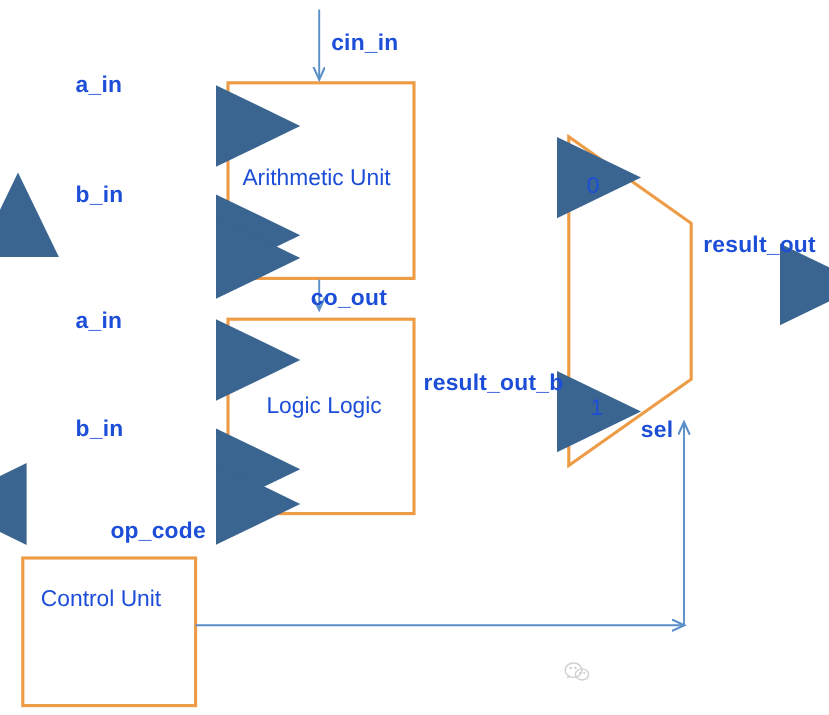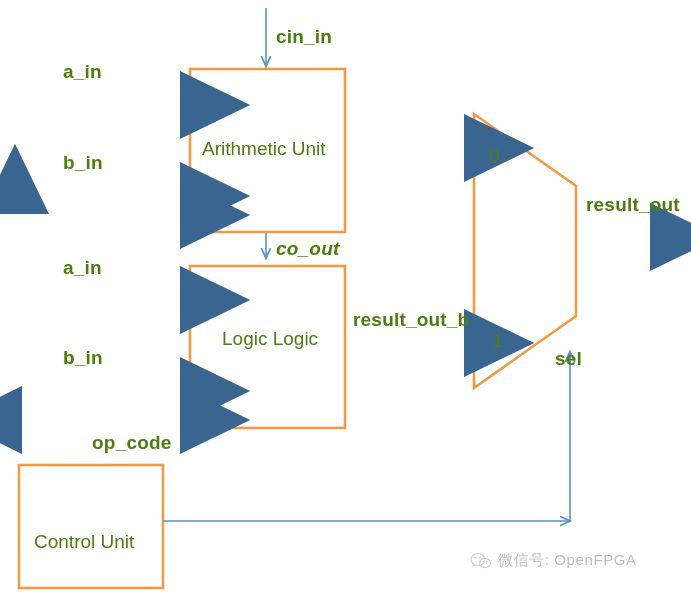--- a/index.html
+++ b/index.html
@@ -21,21 +21,21 @@
   #diagram-svg {
     position: absolute;
     left: 0;
     top: 0;
     width: 691px;
     height: 596px;
   }
   .lbl {
     position: absolute;
     white-space: nowrap;
-    color: #4d7c0f;
+    color: #1d4ed8;
     line-height: 1;
   }
   .lbl-bold {
     font-weight: bold;
     font-size: 19px;
     letter-spacing: 0.2px;
   }
   .lbl-block {
     font-weight: normal;
     font-size: 19px;
@@ -159,54 +159,53 @@
 
     <g>
       <line x1="577" y1="237" x2="652" y2="237" stroke="url(#busGradH)" stroke-width="11" marker-end="url(#thickArrowR)"></line>
     </g>
   </svg>
 
   <div class="lbl lbl-block" style="left:202px; top:139px;">Arithmetic Unit</div>
 
   <div class="lbl lbl-block" style="left:222px; top:329px;">Logic Logic</div>
 
-  <div class="lbl lbl-block" style="left:34px; top:532px;text-align:right;">Control Unit</div>
+  <div class="lbl lbl-block" style="left:34px; top:490px;text-align:right;">Control Unit</div>
 
   <div class="lbl lbl-mux" style="left:489px; top:146px;">0</div>
 
   <div class="lbl lbl-mux" style="left:492px; top:331px;">1</div>
 
   <div class="lbl lbl-bold" style="left:276px; top:27px;">cin_in</div>
 
   <div class="lbl lbl-bold" style="left:63px; top:62px;">a_in</div>
 
   <div class="lbl lbl-bold" style="left:63px; top:153px;">b_in</div>
 
-  <div class="lbl lbl-bold" style="left:276px; top:239px;font-style:italic;">co_out</div>
+  <div class="lbl lbl-bold" style="left:259px; top:239px;">co_out</div>
 
   <div class="lbl lbl-bold" style="left:63px; top:258px;">a_in</div>
 
   <div class="lbl lbl-bold" style="left:63px; top:348px;">b_in</div>
 
   <div class="lbl lbl-bold" style="left:92px; top:433px;">op_code</div>
 
 
   <div class="lbl lbl-bold" style="left:353px; top:310px;">result_out_b</div>
 
   <div class="lbl lbl-bold" style="left:586px; top:195px;">result_out</div>
 
-  <div class="lbl lbl-bold" style="left:555px; top:349px;">sel</div>
+  <div class="lbl lbl-bold" style="left:534px; top:349px;">sel</div>
 
   <div class="watermark">
     <svg width="22" height="18" viewBox="0 0 22 18">
       <ellipse cx="8" cy="7.5" rx="7" ry="6" fill="none" stroke="#cfcfcf" stroke-width="1.2"></ellipse>
       <ellipse cx="15" cy="11" rx="5.5" ry="4.6" fill="none" stroke="#cfcfcf" stroke-width="1.2"></ellipse>
       <circle cx="5.6" cy="5.6" r="0.95" fill="#c9c9c9"></circle>
       <circle cx="9.6" cy="5.6" r="0.95" fill="#c9c9c9"></circle>
       <circle cx="13.4" cy="9.8" r="0.8" fill="#c9c9c9"></circle>
       <circle cx="16.8" cy="9.8" r="0.8" fill="#c9c9c9"></circle>
       <path d="M3.5,12 L2,14.5 L5,13.2 z" fill="#cfcfcf"></path>
       <path d="M18.4,14.2 L20,16.4 L18.9,13.6 z" fill="#cfcfcf"></path>
     </svg>
-    <span class="wm-text">微信号: OpenFPGA</span>
   </div>
 
 </div>
 
 </body></html>

